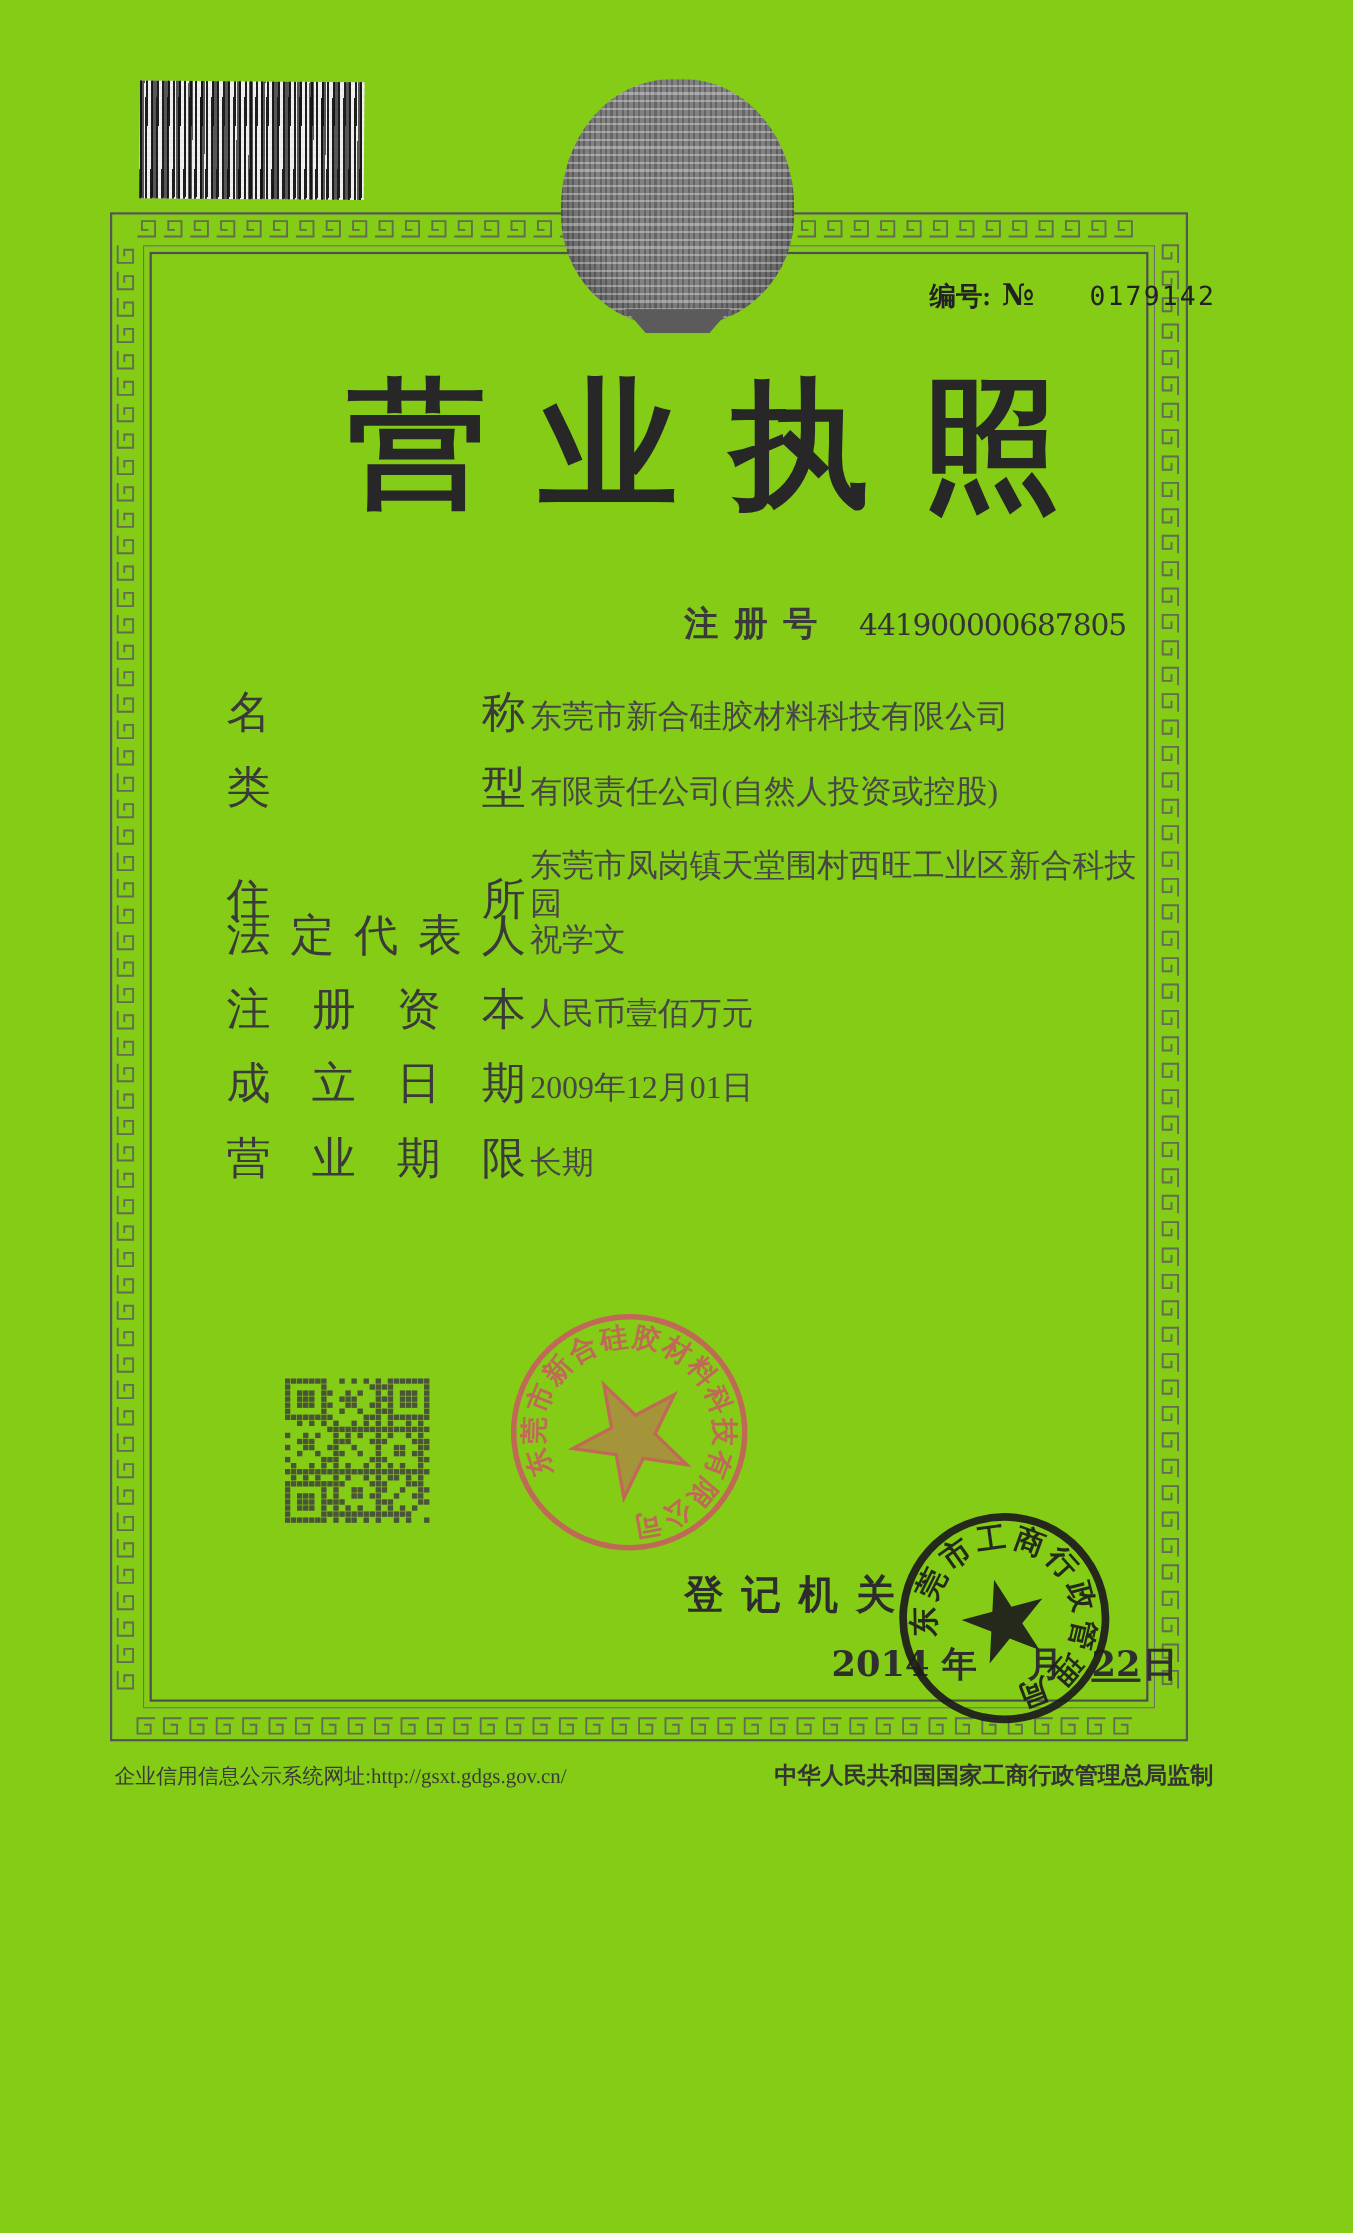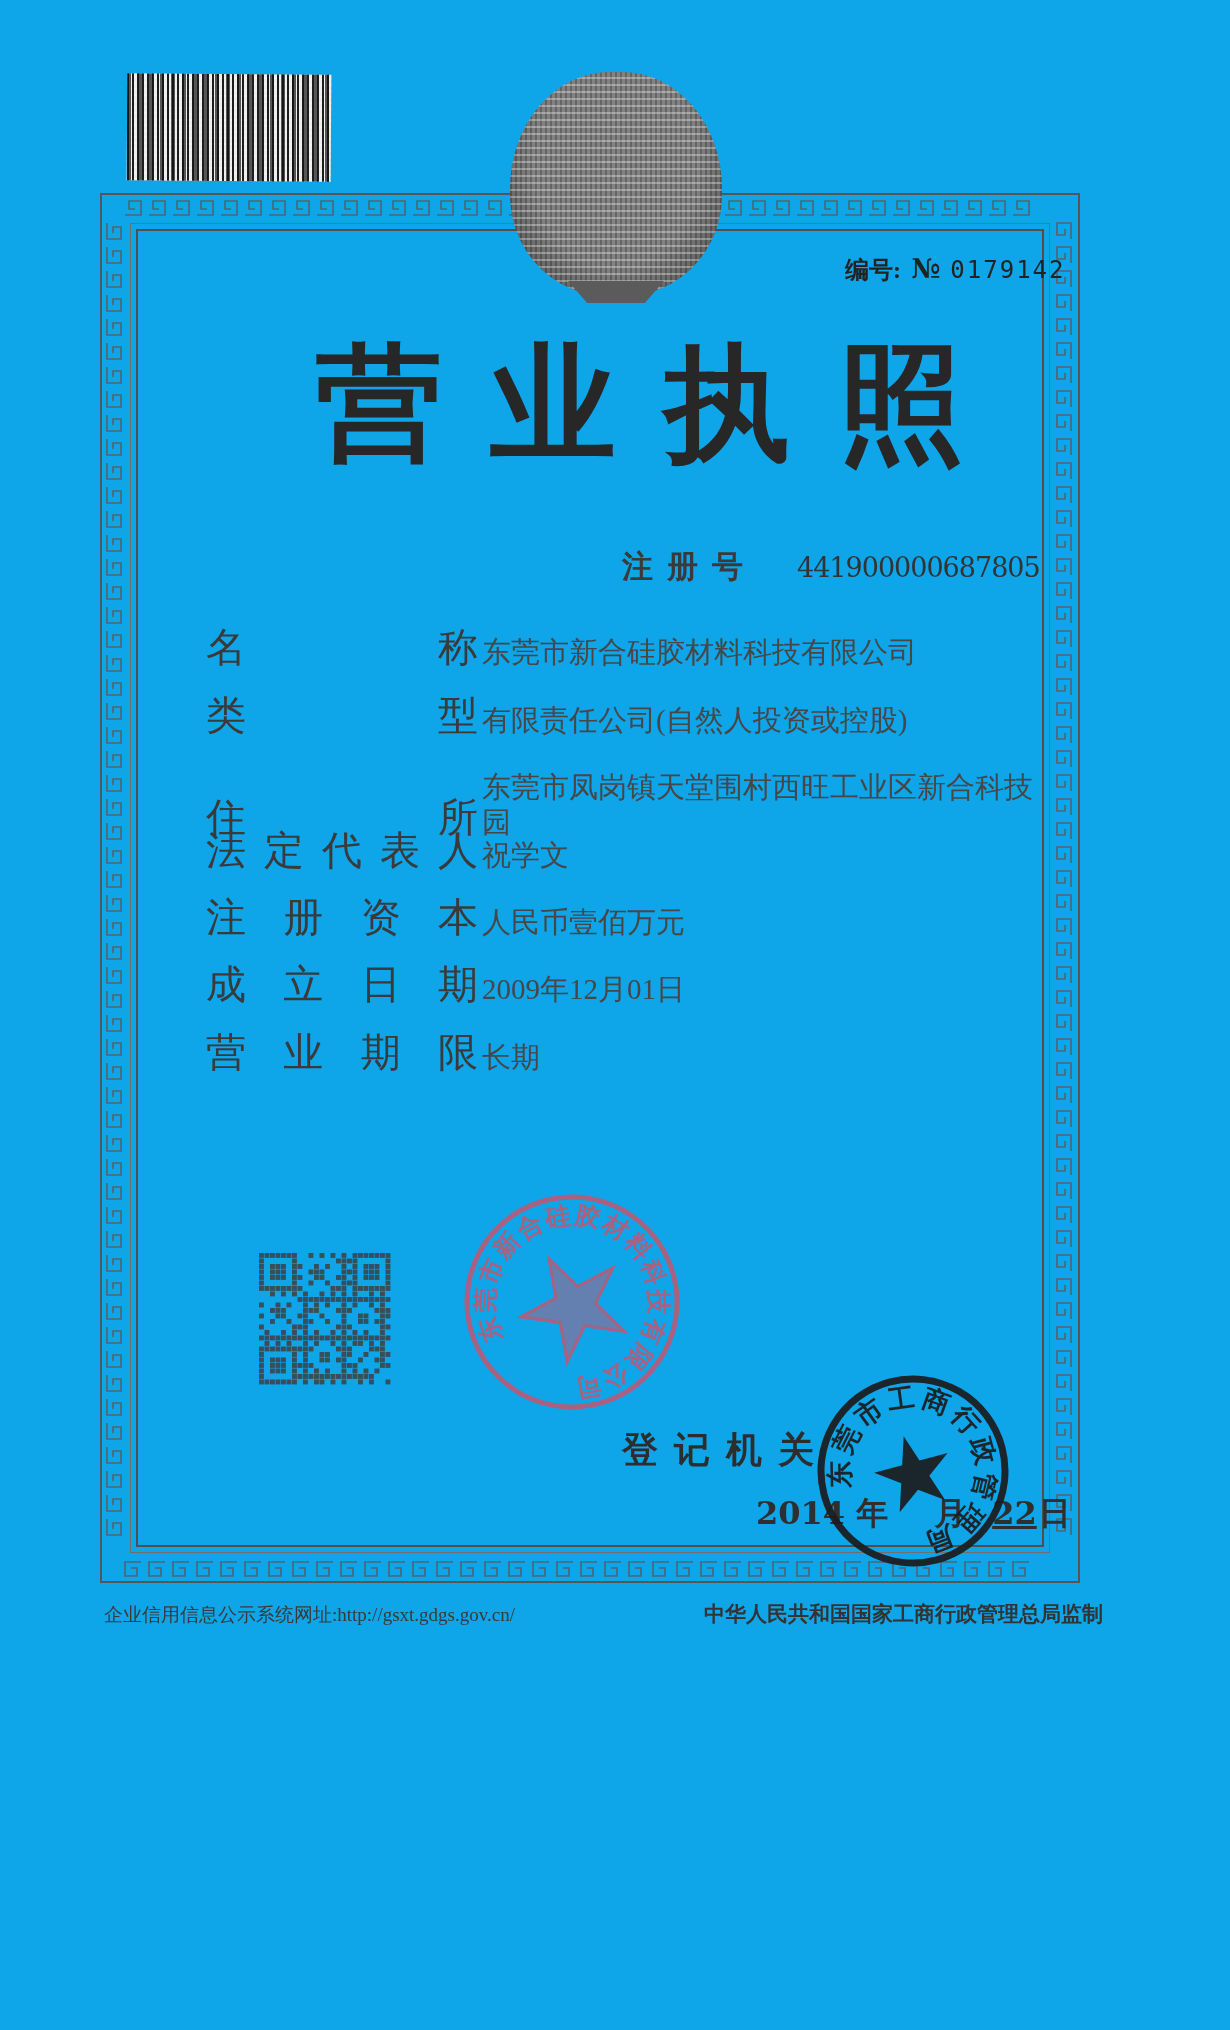--- a/index.html
+++ b/index.html
@@ -1,16 +1,16 @@
 <!DOCTYPE html>
 <html style="--seal-red: #cf5168; --seal-black: #1c1c1c; --ink: #2e2e2e; --border-gray: #5c5c5c;"><head>
 <meta charset="utf-8">
 <style>
   html,body{margin:0;padding:0;background:#e9e9e9;}
-  .page{position:relative;width:1230px;height:2030px;background:#0ea5e9;overflow:hidden;
+  .page{position:relative;width:1230px;height:2030px;background:#84cc16;overflow:hidden;
         font-family:"Liberation Serif",serif;color:#2e2e2e;}
 
   
   .barcode{position:absolute;left:127px;top:74px;width:204px;height:107px;z-index:3;
     background:
       repeating-linear-gradient(90deg,rgba(18,18,18,.95) 0 2px,rgba(255,255,255,0) 2px 5px),
       repeating-linear-gradient(90deg,rgba(35,35,35,.75) 0 4px,rgba(255,255,255,0) 4px 11px),
       repeating-linear-gradient(0deg,rgba(255,255,255,.30) 0 2px,rgba(0,0,0,0) 2px 6px);
     background-color:#ececec;transform:rotate(.4deg);}
 
@@ -32,32 +32,32 @@
     border:1px solid #6f6f6f;box-sizing:border-box;z-index:1;}
   .frame-inner{position:absolute;left:136px;top:229px;width:908px;height:1318px;
     border:2px solid #4f4f4f;box-sizing:border-box;z-index:1;}
   .ornament{position:absolute;left:100px;top:193px;width:980px;height:1390px;z-index:1;}
   .ornament path{stroke:var(--border-gray,#5c5c5c);fill:none;stroke-width:1.7;opacity:.85;}
 
   
   .serial{position:absolute;left:845px;top:253px;z-index:2;display:flex;align-items:baseline;gap:10px;color:#222;}
   .serial-prefix{font-size:24px;font-weight:600;}
   .no-symbol{font-family:"DejaVu Serif",serif;font-weight:700;font-size:27px;}
-  .serial-digits{font-family:"DejaVu Sans Mono",monospace;font-size:24px;letter-spacing:2px;}
+  .serial-digits{font-family:"DejaVu Sans Mono",monospace;font-size:24px;letter-spacing:2px;margin-left:40px;}
 
   
   .title{position:absolute;left:136px;top:332px;width:1008px;margin:0;z-index:2;
     text-align:center;font-family:"DejaVu Sans",sans-serif;font-weight:900;
     font-size:126px;line-height:1.15;letter-spacing:48px;padding-left:48px;
     box-sizing:border-box;color:#272727;}
 
   
   .regline{position:absolute;left:622px;top:546px;z-index:2;display:flex;align-items:baseline;}
   .reg-label{font-size:31px;letter-spacing:14px;color:#3a3a3a;font-weight:600;}
-  .reg-number{font-family:"DejaVu Serif",serif;font-size:27px;letter-spacing:-1px;color:#333;margin-left:40px;}
+  .reg-number{font-family:"DejaVu Serif",serif;font-size:27px;letter-spacing:-1px;color:#333;margin-left:24px;}
 
   
   .field-row{position:absolute;left:206px;right:170px;display:flex;align-items:flex-end;z-index:2;}
   .flabel{flex:0 0 272px;font-size:40px;font-weight:500;color:#3a3a3a;
     text-align:justify;text-align-last:justify;line-height:1.1;}
   .fvalue{flex:1;font-size:29px;color:#474747;margin-top:9px;line-height:1.2;padding-left:4px;}
   .fvalue.scope{font-size:26px;line-height:29px;margin-top:6px;}
 
   
   .qr{position:absolute;left:259px;top:1253px;width:132px;height:132px;z-index:2;opacity:.85;}

